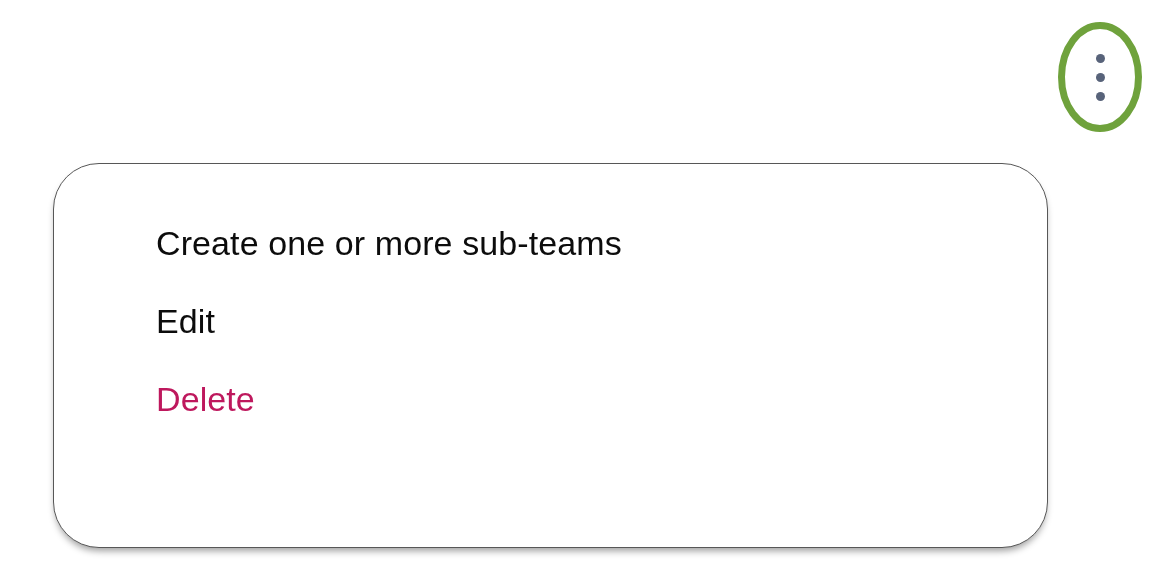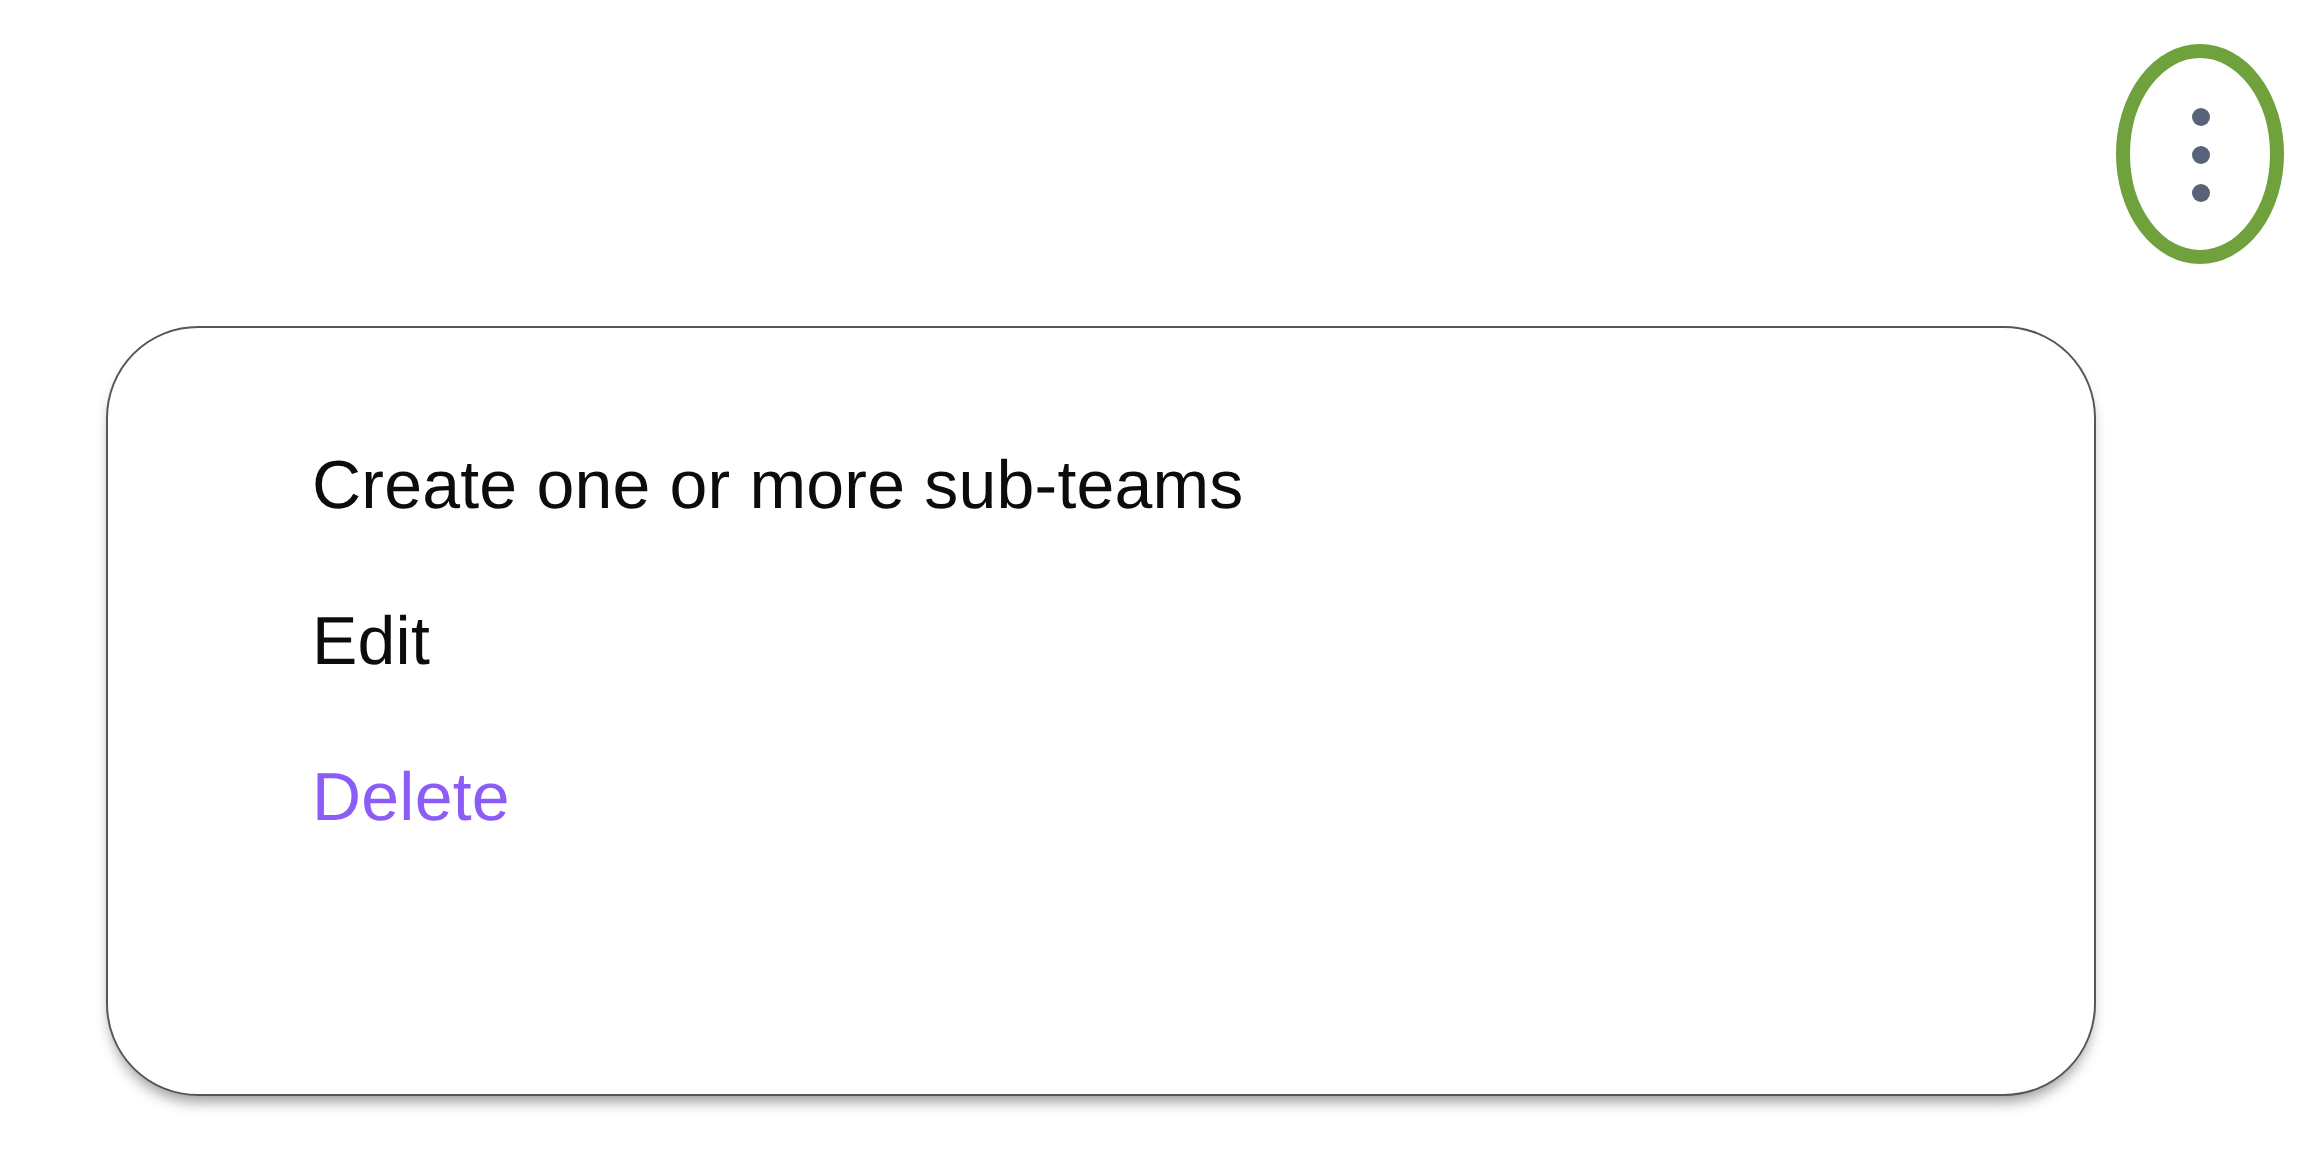--- a/index.html
+++ b/index.html
@@ -68,21 +68,21 @@
     color: #0c0c0c;
     white-space: nowrap;
     cursor: pointer;
     width: max-content;
     text-align: center;
   }
   .menu-item.spaced {
     margin-top: 44px;
   }
   .menu-item.danger {
-    color: #8b5cf6;
+    color: #be185d;
   }
 </style>
 </head>
 <body>
 
 <div class="kebab-trigger">
   <span class="kebab-dot"></span>
   <span class="kebab-dot"></span>
   <span class="kebab-dot"></span>
 </div>

